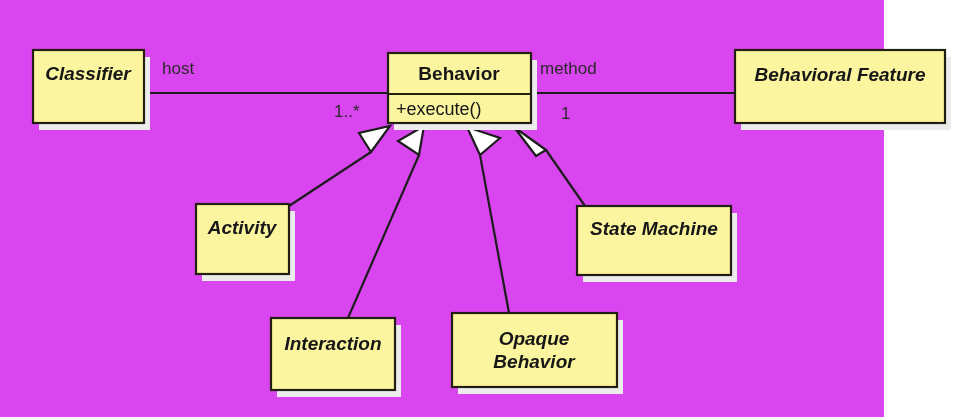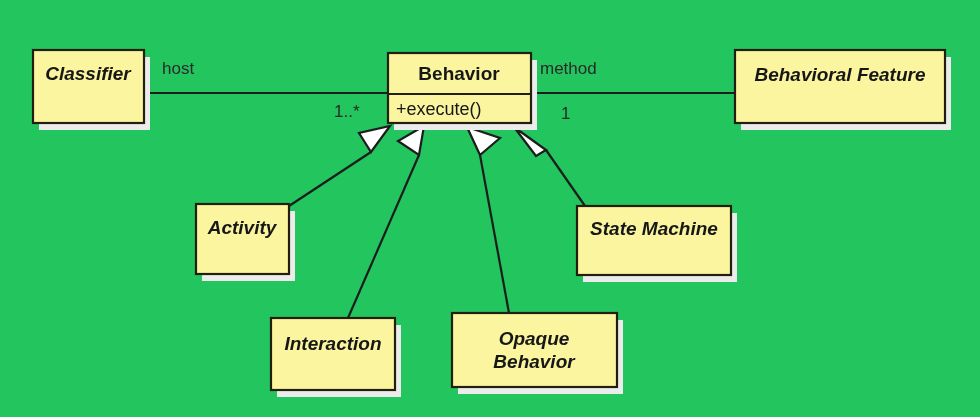--- a/index.html
+++ b/index.html
@@ -9,23 +9,23 @@
     background: #ffffff;
   }
   body {
     font-family: "Liberation Sans", sans-serif;
     width: 980px;
     height: 417px;
     overflow: hidden;
   }
   #diagram-root {
     position: relative;
-    width: 980px;
+    width: 884px;
     height: 417px;
-    background: #22c55e;
+    background: #d946ef;
   }
   svg.diagram-canvas {
     display: block;
     width: 980px;
     height: 417px;
   }
   .class-box-rect {
     stroke: #231f10;
     stroke-width: 2.2;
   }

